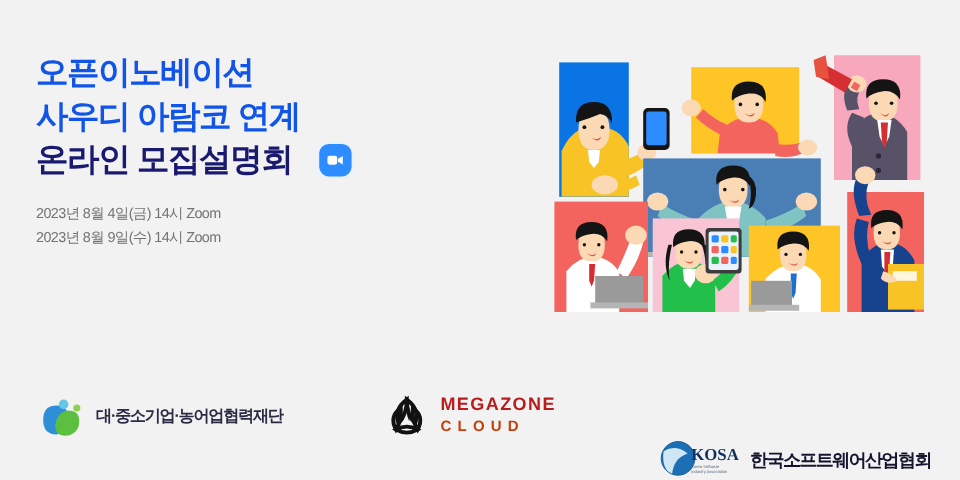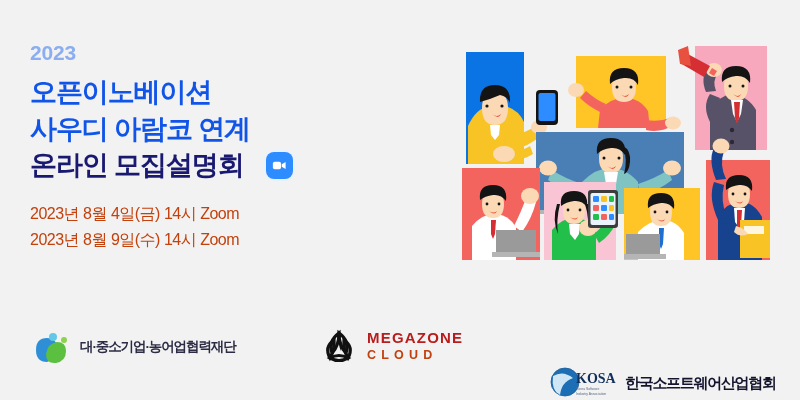--- a/index.html
+++ b/index.html
@@ -27,21 +27,21 @@
 
   .zoom-icon{
     width:27px;height:27px;border-radius:8px;background:#2d8cff;
     display:inline-flex;align-items:center;justify-content:center;
     flex:0 0 auto;box-shadow:0 0 0 2px #eaf2ff;
   }
   .zoom-icon svg{display:block;}
 
   .dates{margin-top:17px;}
   .date-line{
-    font-size:16px;color:#c2410c;line-height:1.62;
+    font-size:12px;color:#737373;line-height:1.62;
     letter-spacing:-0.5px;white-space:nowrap;
   }
 
   
   .illus{position:absolute;left:448px;top:30px;width:340px;height:290px;}
   .illus svg{display:block;width:340px;height:290px;}
 
   
   .logobar{
     position:absolute;left:0;bottom:16px;width:770px;height:70px;
@@ -65,21 +65,20 @@
     letter-spacing:-1.3px;white-space:nowrap;margin-left:9px;
   }
 </style>
 </head>
 <body>
 
 <div class="banner">
 
   <div class="textblock">
 
-    <div class="year">2023</div>
 
     <div class="head-line h2">오픈이노베이션</div>
     <div class="head-line h1">사우디 아람코 연계</div>
 
     <div class="head-line h3">
       <span>온라인 모집설명회</span>
       <span class="zoom-icon">
         <svg width="17" height="17" viewBox="0 0 20 20" aria-hidden="true">
           <rect x="2.2" y="5.6" width="9.6" height="8.8" rx="2.1" fill="#ffffff"></rect>
           <path d="M12.6 8.6 L17.2 5.9 L17.2 14.1 L12.6 11.4 Z" fill="#ffffff"></path>

